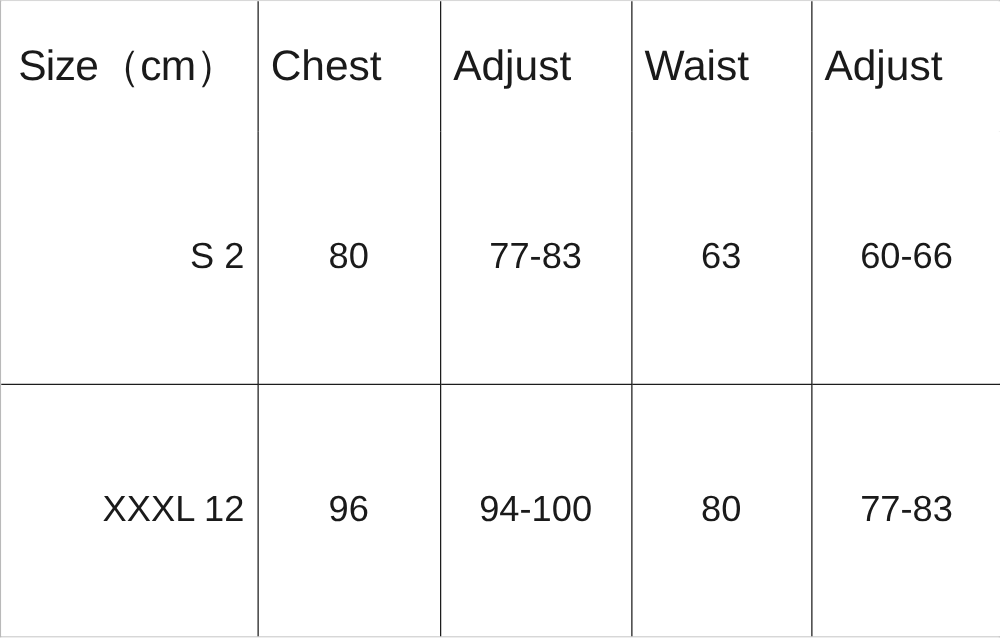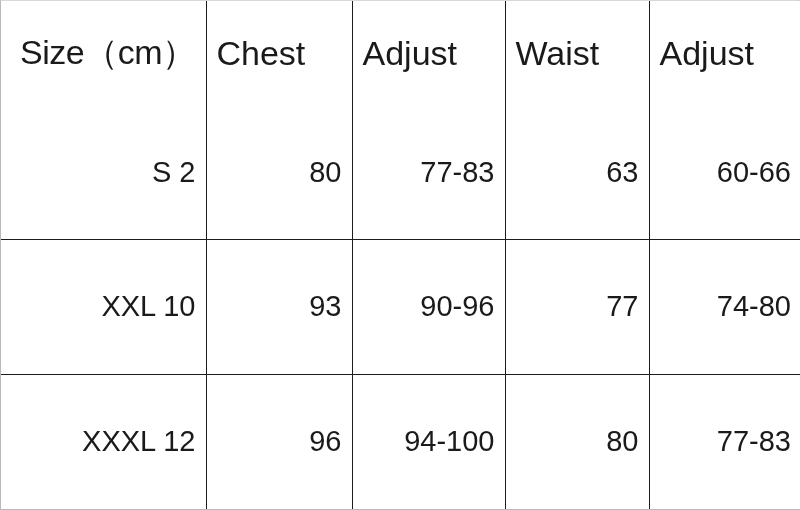--- a/index.html
+++ b/index.html
@@ -60,35 +60,35 @@
   thead tr { height: 104px; }
   tbody tr { height: 67.6px; }
 
   th.head-cell {
     font-size: 34px;
     letter-spacing: 0px;
     text-align: left;
     white-space: nowrap;
   }
   th.head-cell.head-size {
-    text-align: right;
+    text-align: center;
     padding-left: 8px;
     letter-spacing: -0.5px;
   }
 
   td.size-cell {
     font-size: 29px;
     text-align: right;
     padding-right: 40px;
     white-space: nowrap;
   }
 
   td.num-cell {
     font-size: 29px;
-    text-align: right;
+    text-align: center;
     white-space: nowrap;
   }
 </style>
 </head>
 <body>
 
 <div class="size-chart">
   <table class="chart-table">
     <colgroup>
       <col class="c1">
@@ -108,27 +108,20 @@
     </thead>
     <tbody>
       <tr>
         <td class="size-cell">S 2</td>
         <td class="num-cell">80</td>
         <td class="num-cell">77-83</td>
         <td class="num-cell">63</td>
         <td class="num-cell">60-66</td>
       </tr>
       <tr>
-        <td class="size-cell">XXL 10</td>
-        <td class="num-cell">93</td>
-        <td class="num-cell">90-96</td>
-        <td class="num-cell">77</td>
-        <td class="num-cell">74-80</td>
-      </tr>
-      <tr>
         <td class="size-cell">XXXL 12</td>
         <td class="num-cell">96</td>
         <td class="num-cell">94-100</td>
         <td class="num-cell">80</td>
         <td class="num-cell">77-83</td>
       </tr>
     </tbody>
   </table>
 </div>
 

